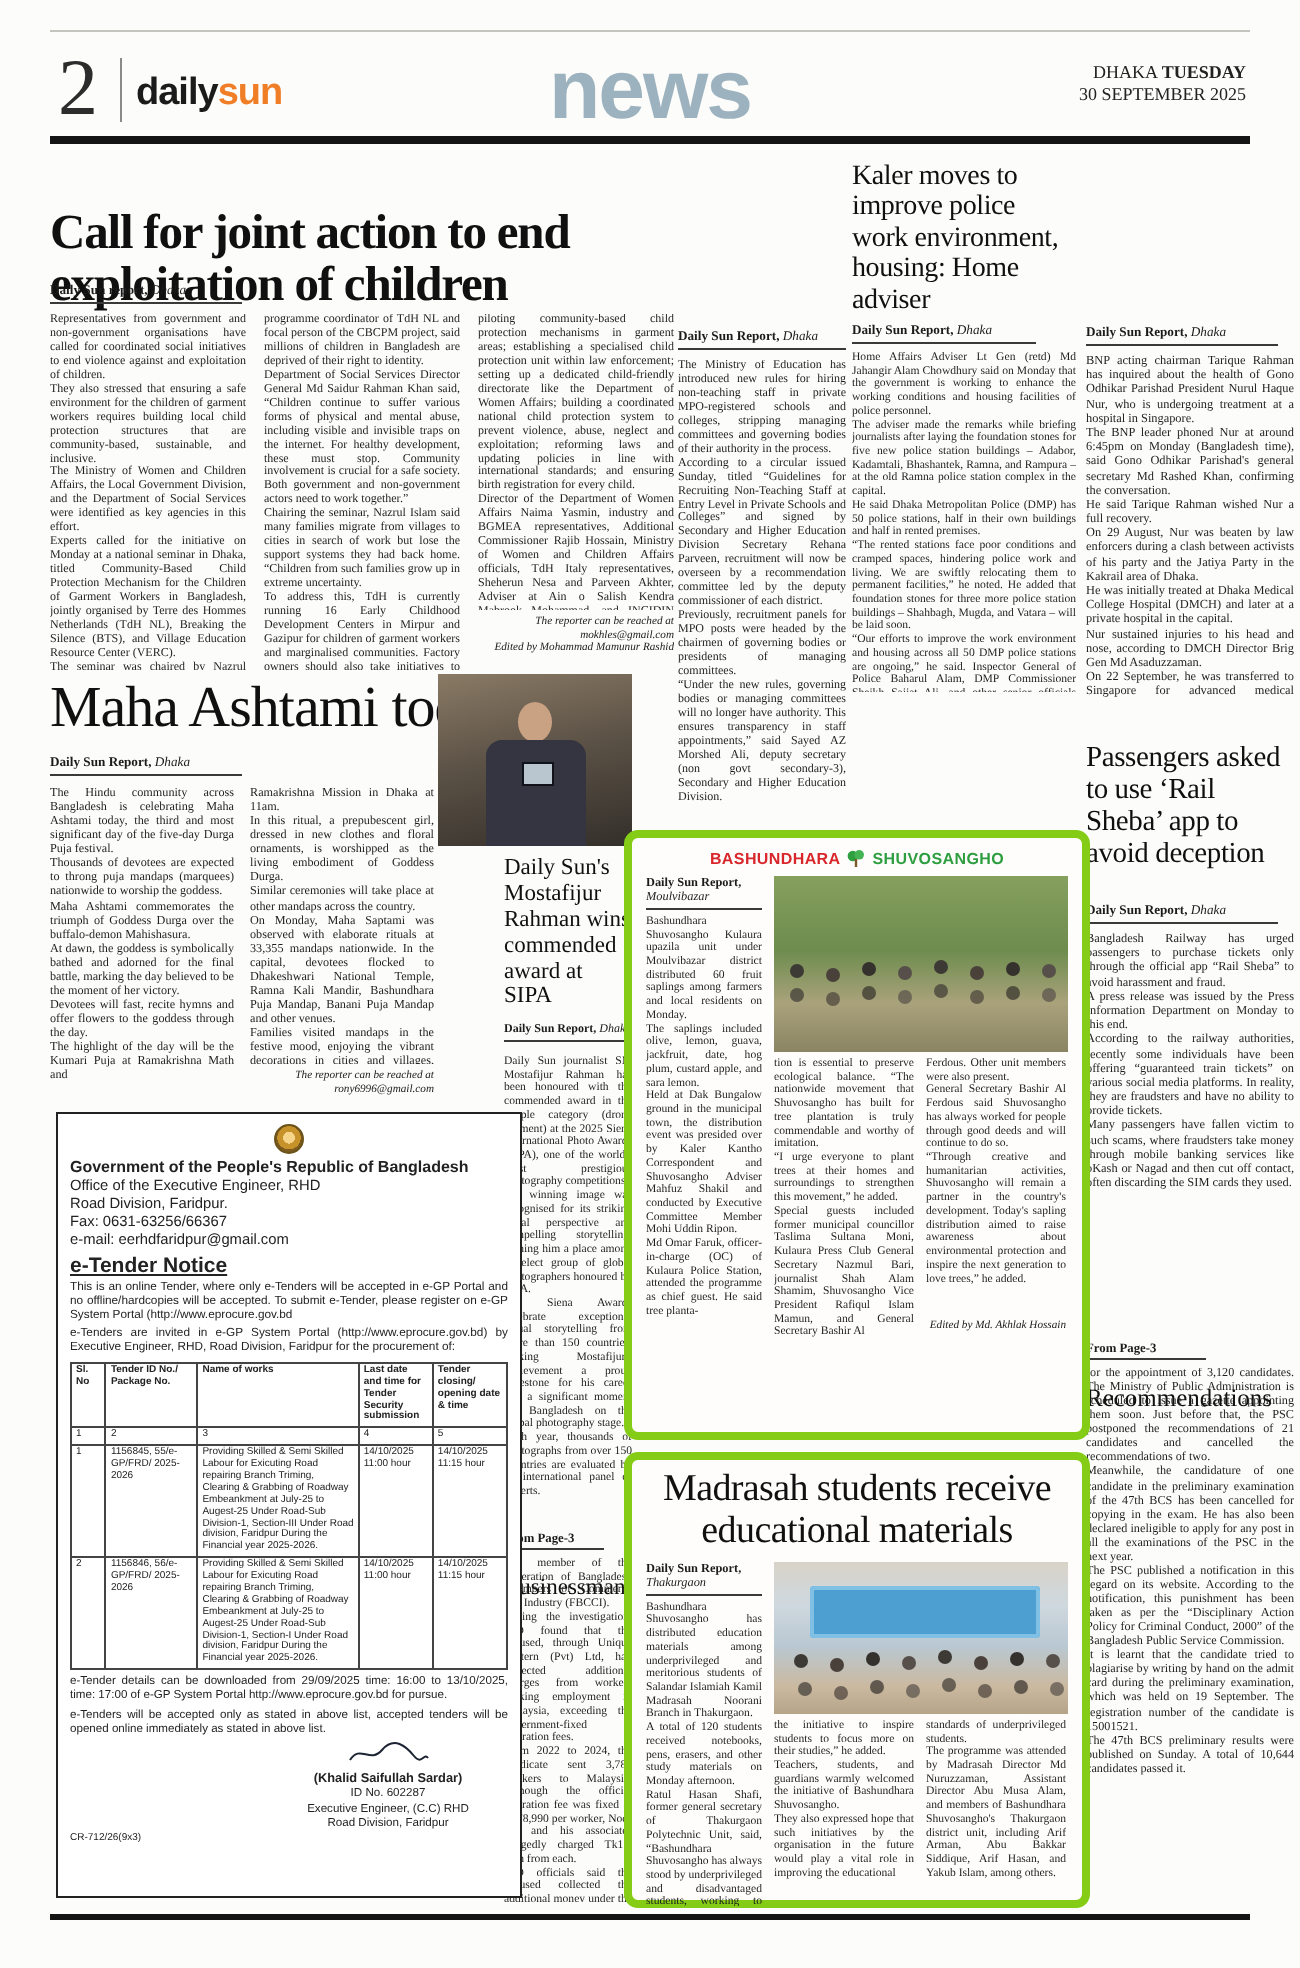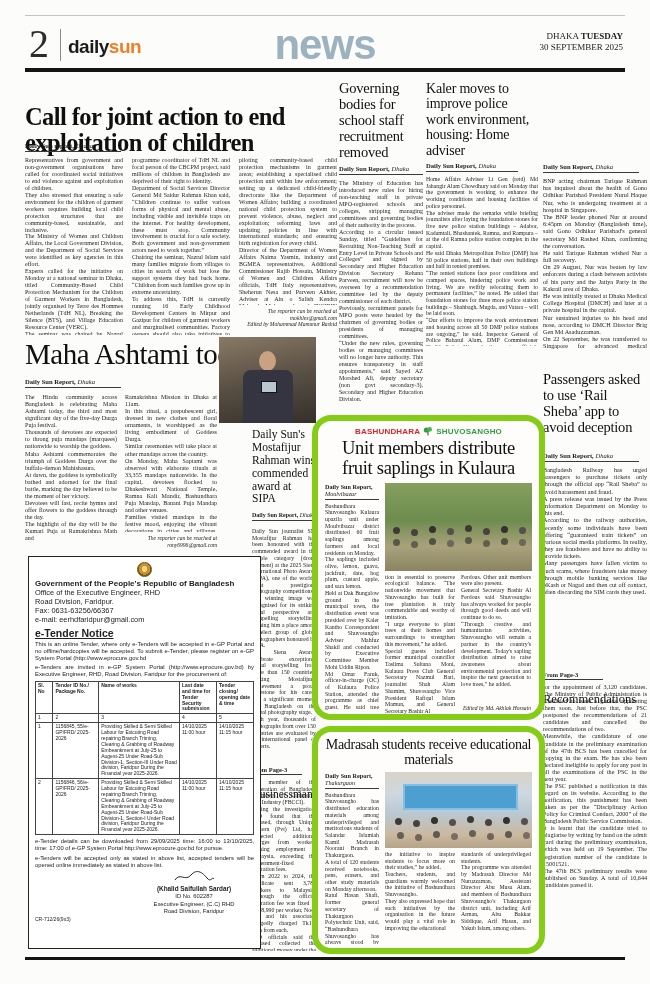--- a/index.html
+++ b/index.html
@@ -30,21 +30,21 @@
   .photo-sipa .head{position:absolute;left:40px;top:14px;width:17px;height:20px;border-radius:50%;background:#c9a183;}
   .photo-sipa .torso{position:absolute;left:24px;top:33px;width:50px;height:53px;border-radius:8px 8px 0 0;background:#343541;}
   .photo-sipa .award{position:absolute;left:42px;top:44px;width:14px;height:10px;background:#b9c6cf;border:1px solid #11131a;}
   .photo-green{background:linear-gradient(#86a05e 0%,#6d8c4e 42%,#a9a27b 72%,#8b8463 100%);}
   .photo-mad{background:linear-gradient(#d8d3c8 0%,#cfd8df 28%,#b9c8d2 55%,#cbb9a0 82%,#b5a488 100%);}
   .banner{position:absolute;left:18px;top:12px;right:14px;height:26px;background:#4d9fd1;border-radius:2px;
           box-shadow:inset 0 0 0 2px #7fc0e4;}
   .heads{position:absolute;width:7px;height:7px;border-radius:50%;background:#3d3a35;
          box-shadow:18px 2px 0 #4a423a,36px -1px 0 #35312c,54px 1px 0 #57504a,72px -2px 0 #3d3a35,
                     90px 1px 0 #4a423a,108px -1px 0 #35312c,126px 0 0 #57504a;}
-  .redbox{border:6px solid #84cc16;border-radius:19px;background:#fffdfc;}
+  .redbox{border:4px solid #84cc16;border-radius:7px;background:#fffdfc;}
   .brand{display:flex;align-items:center;justify-content:center;gap:3px;
          font-family:"Liberation Sans",sans-serif;font-weight:bold;font-size:8px;letter-spacing:0.2px;}
   .brand .r{color:#d8262b;}
   .brand .g{color:#2f9e41;}
   .tender{border:1.5px solid #222;background:#fff;font-family:"Liberation Sans",sans-serif;color:#222;}
   .tender .c{text-align:left;}
   .t-gov{font-size:8px;font-weight:bold;}
   .t-line{font-size:7.4px;}
   .t-title{font-size:10.5px;font-weight:bold;text-decoration:underline;margin:3px 0 2px;}
   .t-intro{font-size:5.9px;line-height:1.18;text-align:justify;margin-top:2px;}
@@ -93,21 +93,20 @@
 To address this, TdH is currently running 16 Early Childhood Development Centers in Mirpur and Gazipur for children of garment workers and marginalised communities. Factory owners should also take initiatives to support those children,” he said.
 The seminar ended with several recommendations, including creating a child-friendly protection framework for the children of garment workers;</div>
     <div style="width:98px;height:178px;overflow:hidden">
       <span class="body" style="display:block;height:148px">piloting community-based child protection mechanisms in garment areas; establishing a specialised child protection unit within law enforcement; setting up a dedicated child-friendly directorate like the Department of Women Affairs; building a coordinated national child protection system to prevent violence, abuse, neglect and exploitation; reforming laws and updating policies in line with international standards; and ensuring birth registration for every child.
 Director of the Department of Women Affairs Naima Yasmin, industry and BGMEA representatives, Additional Commissioner Rajib Hossain, Ministry of Women and Children Affairs officials, TdH Italy representatives, Sheherun Nesa and Parveen Akhter, Adviser at Ain o Salish Kendra Mabrook Mohammad, and INCIDIN Project Advocate Md Rafiqul Alam, among others, spoke at the programme.</span>
       <div class="credit">The reporter can be reached at mokhles@gmail.com</div>
       <div class="credit" style="margin-top:0">Edited by Mohammad Mamunur Rashid</div>
     </div>
   </div>
 
-  <div class="abs hl hl-col" style="left:339px;top:81px;width:84px">Governing bodies for school staff recruitment removed</div>
   <div class="abs byline" style="left:339px;top:165px;width:84px"><span class="b">Daily Sun Report,</span> <span class="i">Dhaka</span></div>
   <div class="abs body" style="left:339px;top:180px;width:84px;height:228px">The Ministry of Education has introduced new rules for hiring non-teaching staff in private MPO-registered schools and colleges, stripping managing committees and governing bodies of their authority in the process.
 According to a circular issued Sunday, titled “Guidelines for Recruiting Non-Teaching Staff at Entry Level in Private Schools and Colleges” and signed by Secondary and Higher Education Division Secretary Rehana Parveen, recruitment will now be overseen by a recommendation committee led by the deputy commissioner of each district.
 Previously, recruitment panels for MPO posts were headed by the chairmen of governing bodies or presidents of managing committees.
 “Under the new rules, governing bodies or managing committees will no longer have authority. This ensures transparency in staff appointments,” said Sayed AZ Morshed Ali, deputy secretary (non govt secondary-3), Secondary and Higher Education Division.</div>
 
   <div class="abs hl hl-col" style="left:426px;top:81px;width:112px;font-size:14px">Kaler moves to improve police work environment, housing: Home adviser</div>
   <div class="abs byline" style="left:426px;top:162px;width:92px"><span class="b">Daily Sun Report,</span> <span class="i">Dhaka</span></div>
   <div class="abs body" style="left:426px;top:176px;width:112px;height:170px;font-size:5.8px">Home Affairs Adviser Lt Gen (retd) Md Jahangir Alam Chowdhury said on Monday that the government is working to enhance the working conditions and housing facilities of police personnel.
 The adviser made the remarks while briefing journalists after laying the foundation stones for five new police station buildings – Adabor, Kadamtali, Bhashantek, Ramna, and Rampura – at the old Ramna police station complex in the capital.
@@ -239,21 +238,20 @@
   <div class="abs redbox" style="left:312px;top:415px;width:233px;height:305px;padding:5px 7px;box-sizing:border-box">
     <div class="brand">
       <span class="r">BASHUNDHARA</span>
       <svg class="treeicon" width="10" height="10" viewBox="0 0 10 10">
           <circle cx="3.4" cy="4" r="2.6" fill="#2f9e41"></circle>
           <circle cx="6.6" cy="3.4" r="2.4" fill="#45b554"></circle>
           <rect x="4.4" y="5.5" width="1.2" height="4" fill="#7a5a2b"></rect>
         </svg>
       <span class="g">SHUVOSANGHO</span>
     </div>
-    <div class="hl hl-box" style="margin-top:2px">Unit members distribute fruit saplings in Kulaura</div>
     <div class="cols" style="margin-top:4px;gap:6px">
       <div style="width:66px">
         <div class="byline" style="font-size:6.2px"><span class="b">Daily Sun Report,</span><br><span class="i">Moulvibazar</span></div>
         <div class="body" style="height:208px;font-size:5.8px">Bashundhara Shuvosangho Kulaura upazila unit under Moulvibazar district distributed 60 fruit saplings among farmers and local residents on Monday.
 The saplings included olive, lemon, guava, jackfruit, date, hog plum, custard apple, and sara lemon.
 Held at Dak Bungalow ground in the municipal town, the distribution event was presided over by Kaler Kantho Correspondent and Shuvosangho Adviser Mahfuz Shakil and conducted by Executive Committee Member Mohi Uddin Ripon.
 Md Omar Faruk, officer-in-charge (OC) of Kulaura Police Station, attended the programme as chief guest. He said tree planta-</div>
       </div>
       <div style="width:147px">
         <div class="photo photo-green" style="width:147px;height:88px">
@@ -269,21 +267,21 @@
 General Secretary Bashir Al Ferdous said Shuvosangho has always worked for people through good deeds and will continue to do so.
 “Through creative and humanitarian activities, Shuvosangho will remain a partner in the country's development. Today's sapling distribution aimed to raise awareness about environmental protection and inspire the next generation to love trees,” he added.</span>
             <div class="credit">Edited by Md. Akhlak Hossain</div>
           </div>
         </div>
       </div>
     </div>
   </div>
 
   <div class="abs redbox" style="left:312px;top:726px;width:233px;height:228px;padding:5px 7px;box-sizing:border-box">
-    <div class="hl hl-box" style="font-size:14px">Madrasah students receive educational materials</div>
+    <div class="hl hl-box" style="font-size:19px">Madrasah students receive educational materials</div>
     <div class="cols" style="margin-top:4px;gap:6px">
       <div style="width:66px">
         <div class="byline" style="font-size:6.2px"><span class="b">Daily Sun Report,</span><br><span class="i">Thakurgaon</span></div>
         <div class="body" style="height:152px;font-size:5.8px">Bashundhara Shuvosangho has distributed education materials among underprivileged and meritorious students of Salandar Islamiah Kamil Madrasah Noorani Branch in Thakurgaon.
 A total of 120 students received notebooks, pens, erasers, and other study materials on Monday afternoon.
 Ratul Hasan Shafi, former general secretary of Thakurgaon Polytechnic Unit, said, “Bashundhara Shuvosangho has always stood by underprivileged and disadvantaged students, working to spread the light of education.”
 “Shuvosangho took</div>
       </div>
       <div style="width:147px">
         <div class="photo photo-mad" style="width:147px;height:76px">

